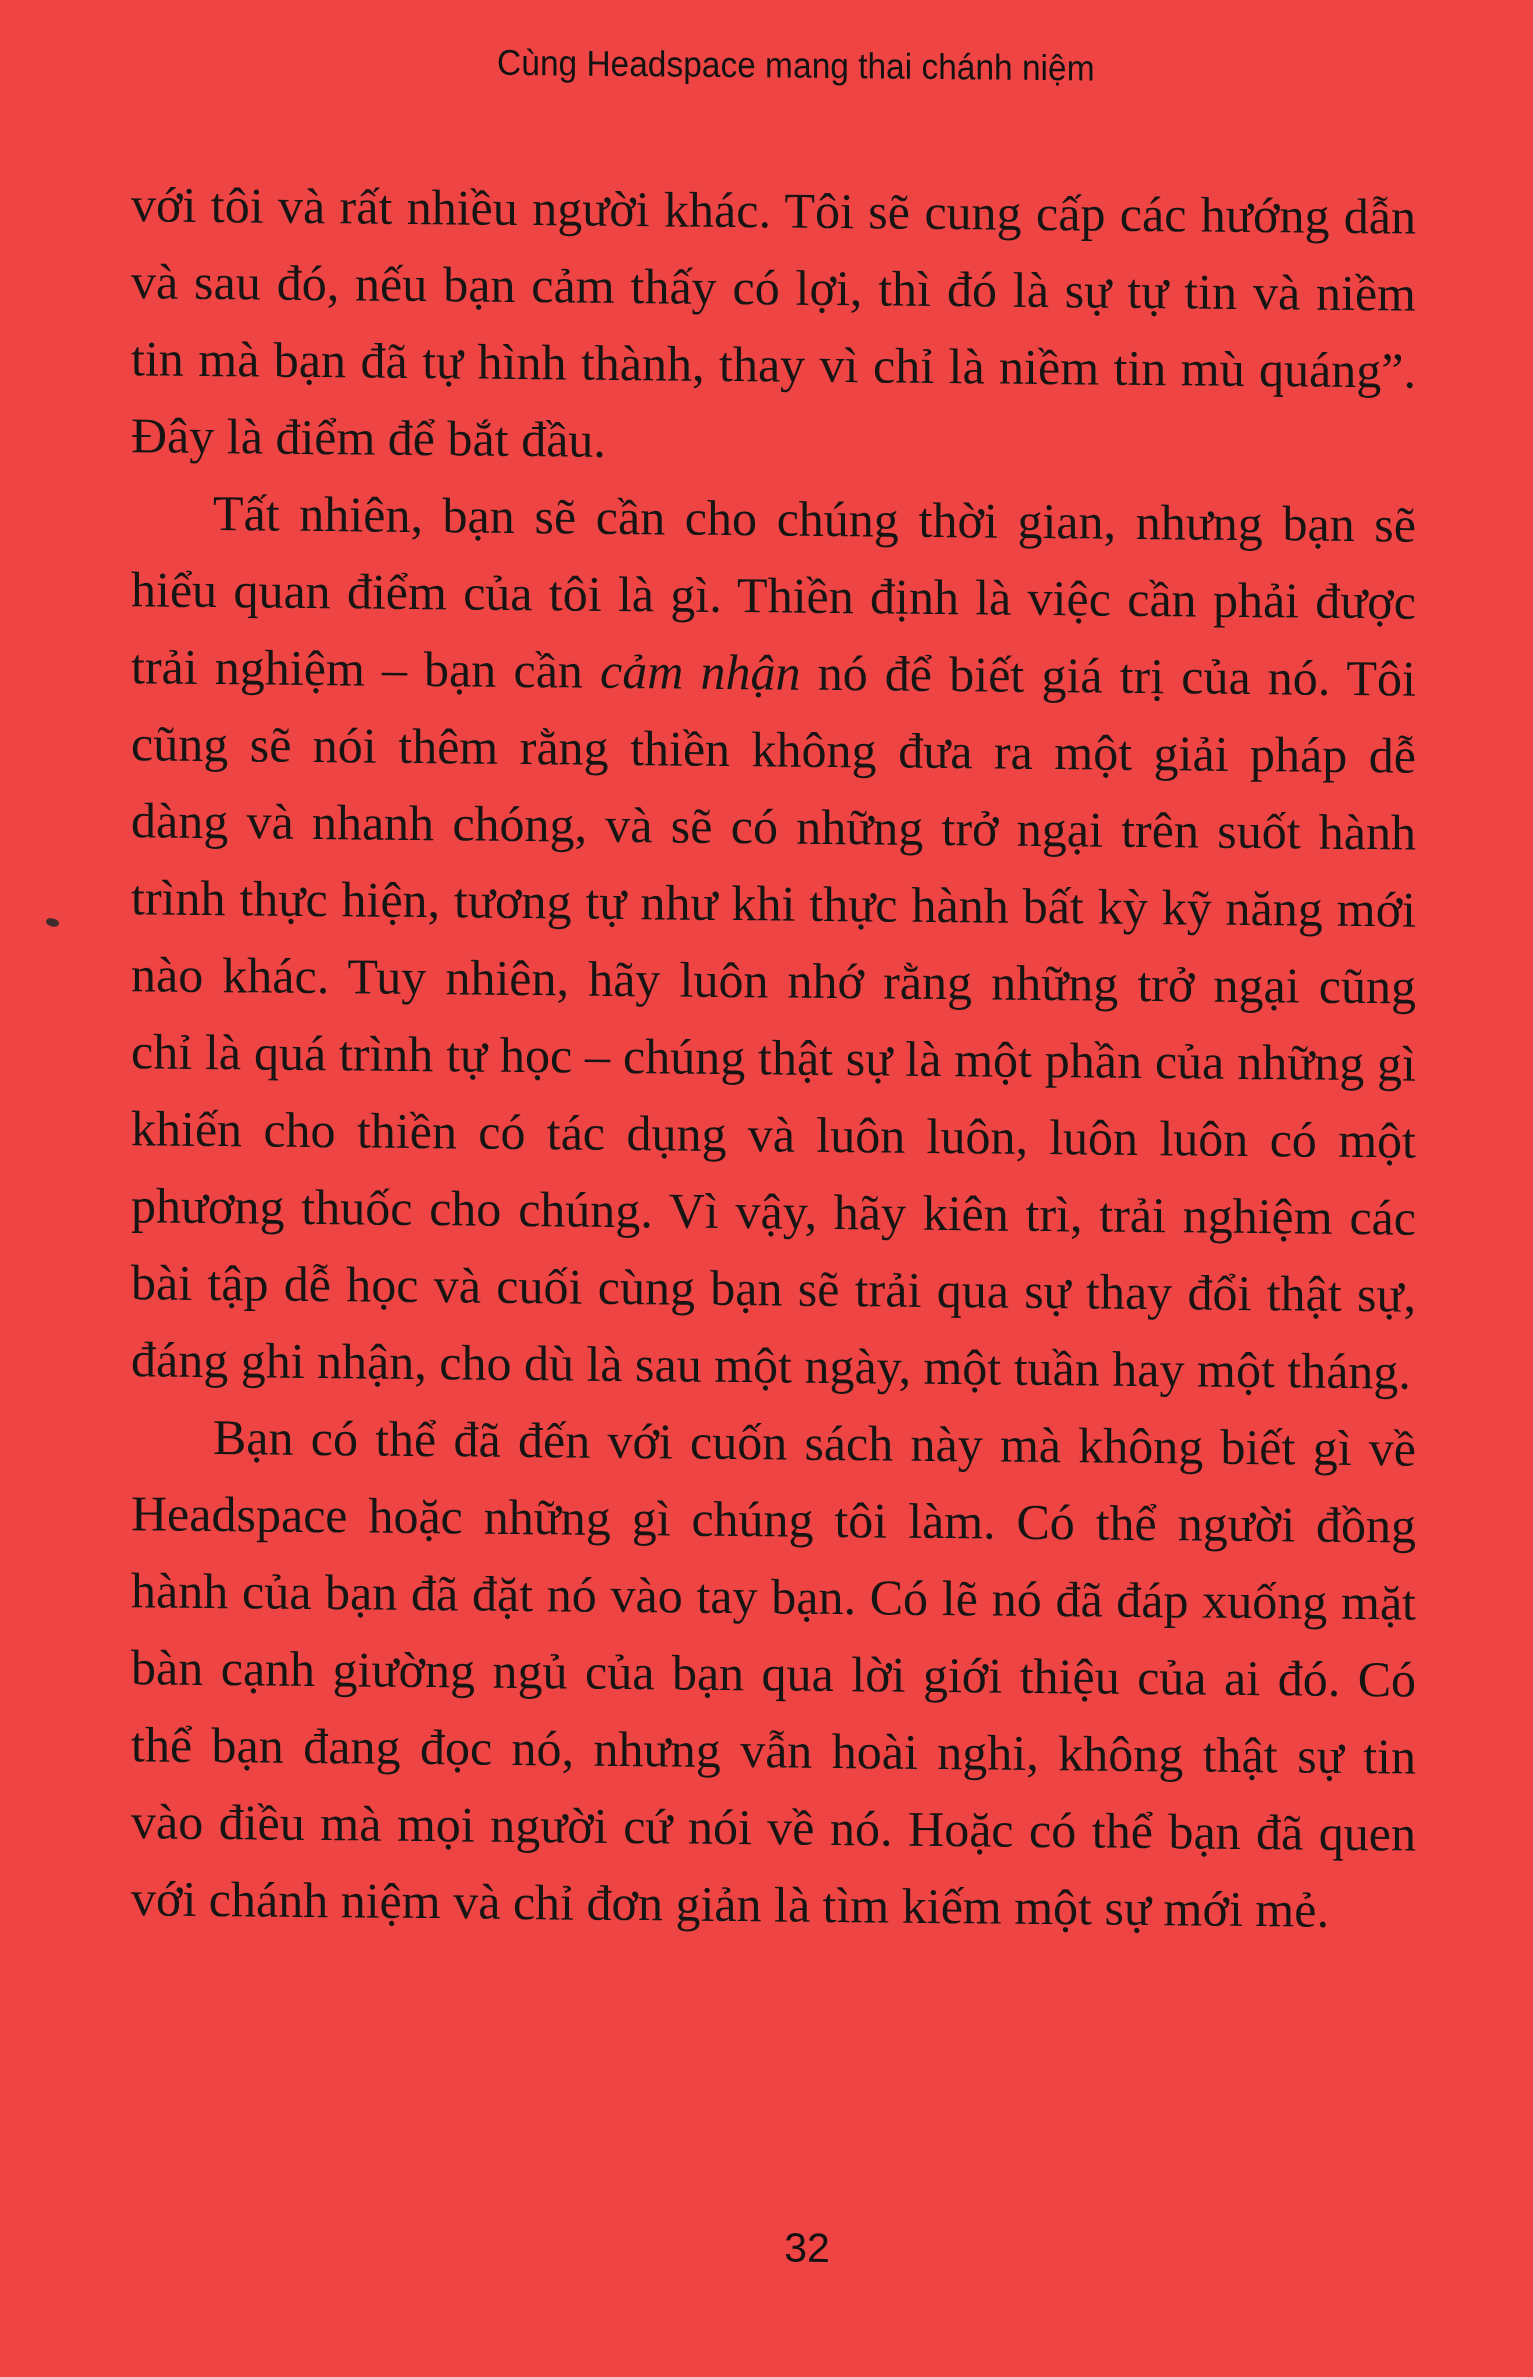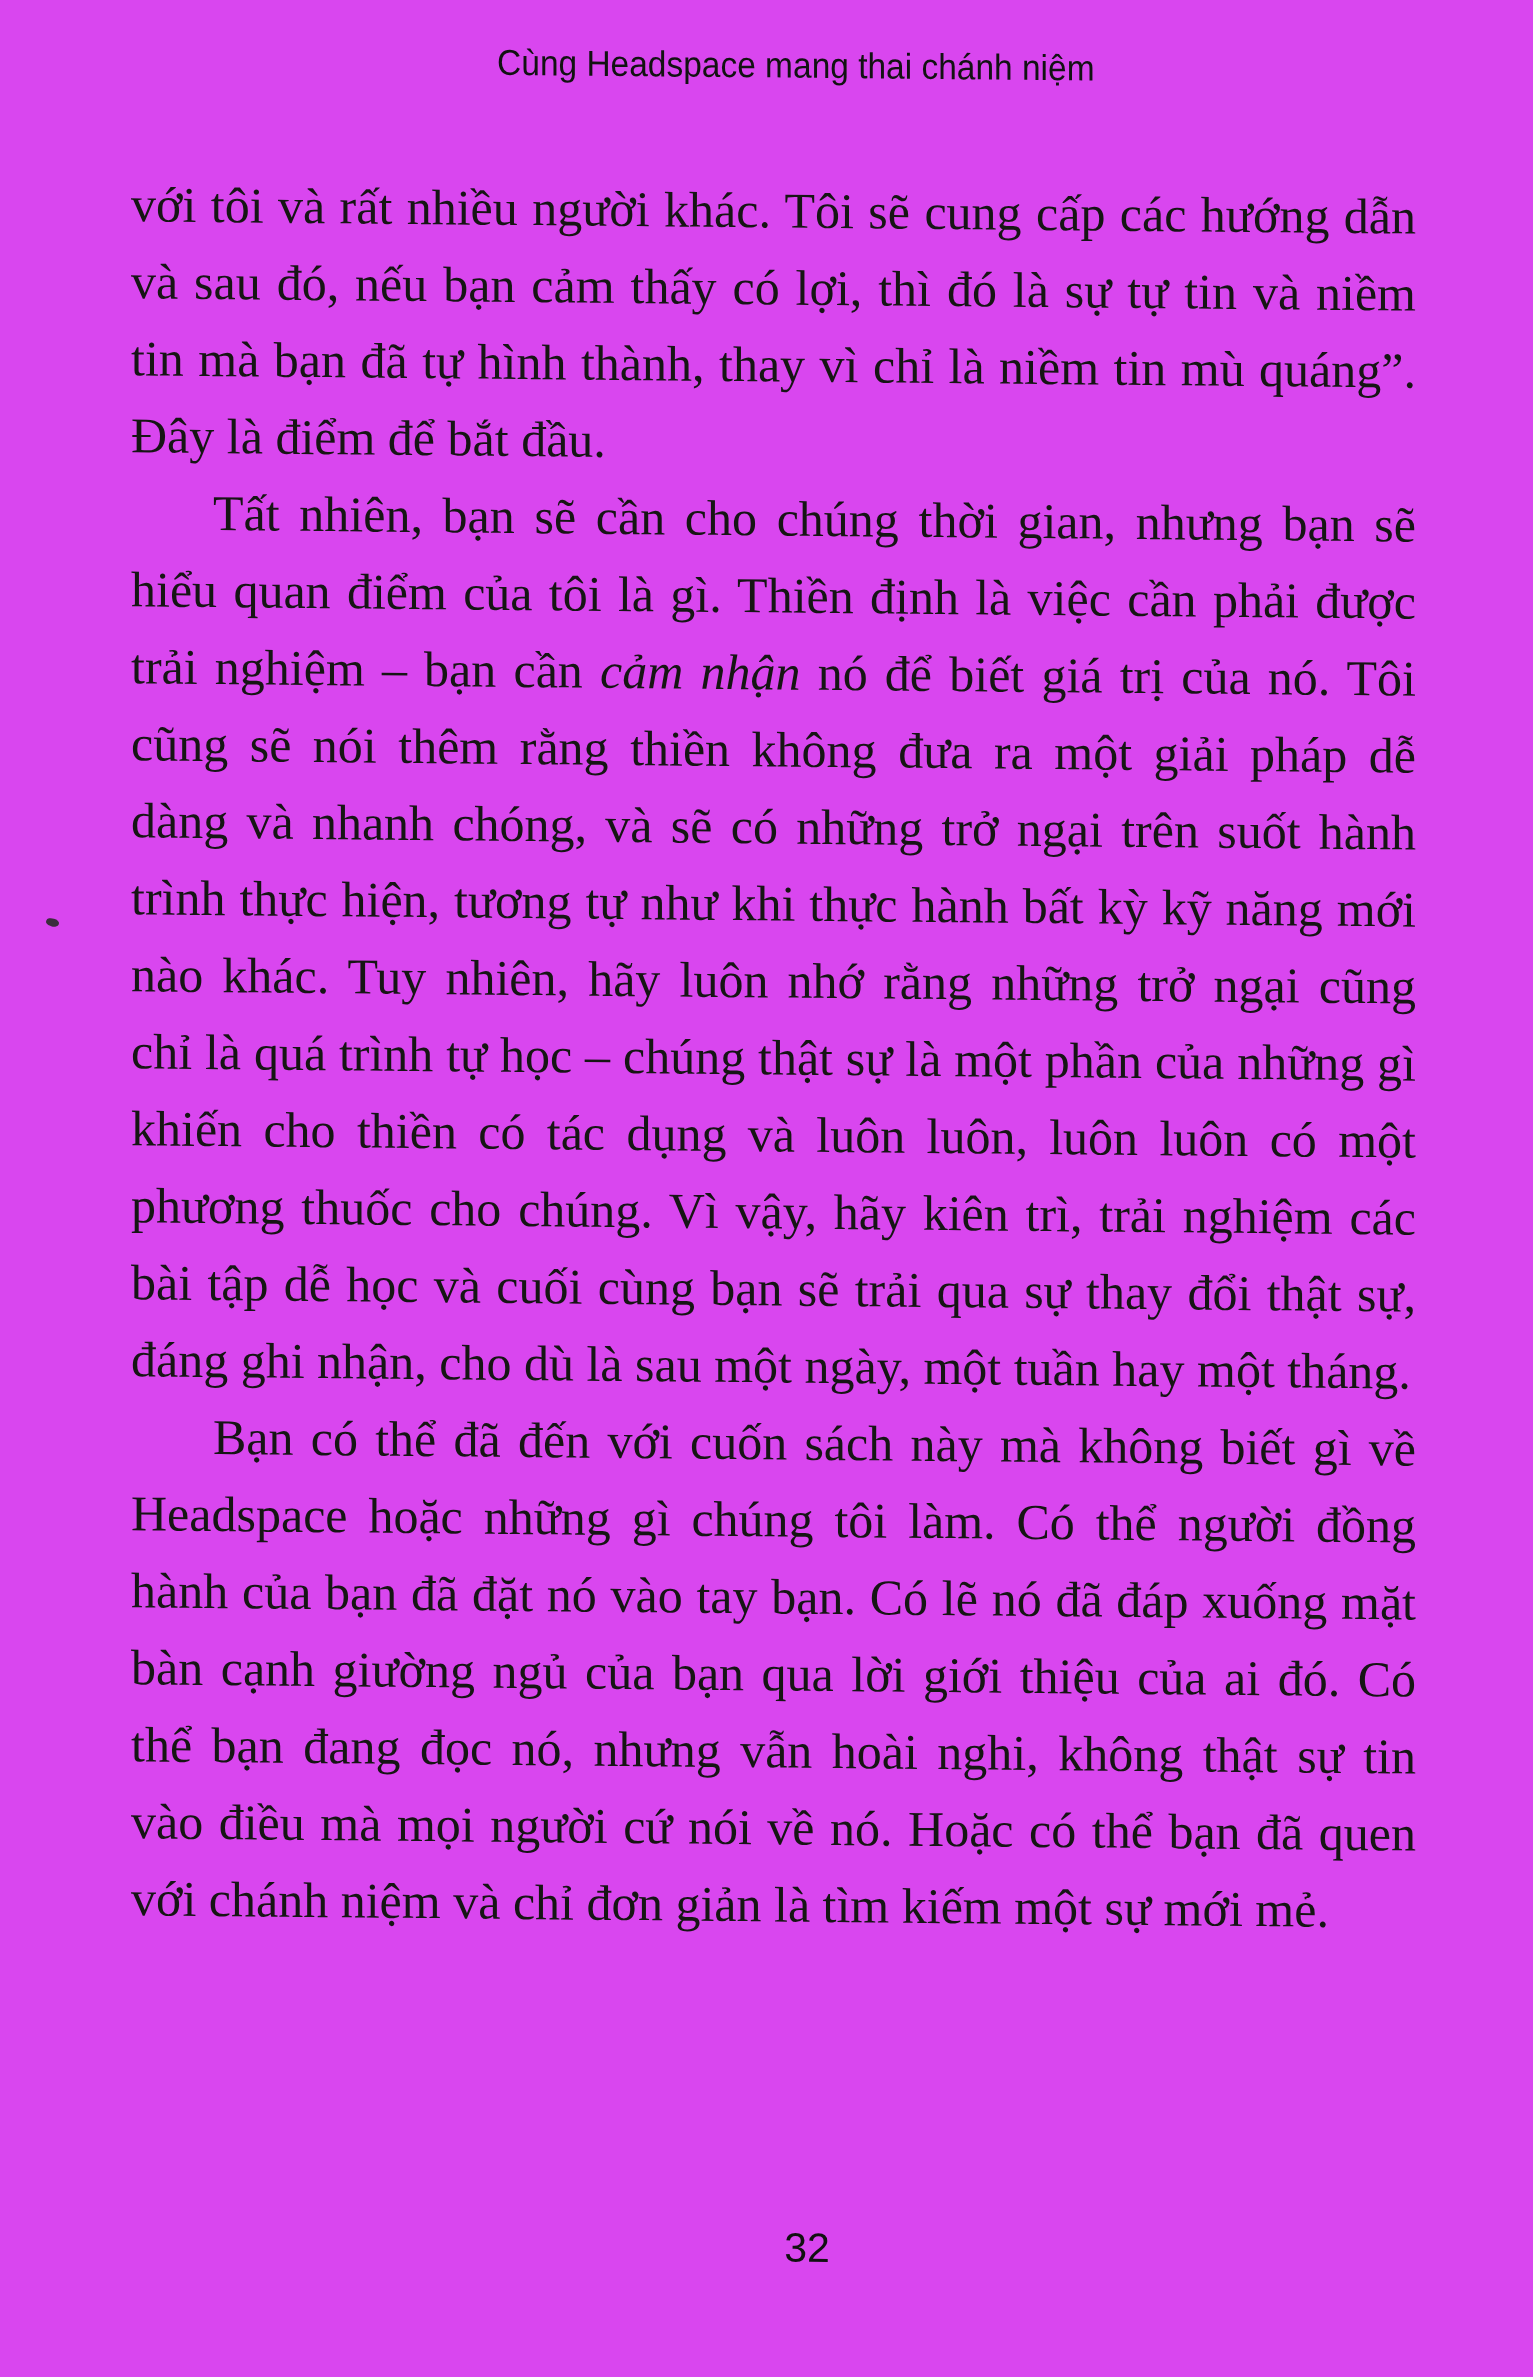--- a/index.html
+++ b/index.html
@@ -4,21 +4,21 @@
 <style>
   html, body {
     margin: 0;
     padding: 0;
     background: #ffffff;
   }
   .page {
     position: relative;
     width: 1534px;
     height: 2377px;
-    background: #d946ef;
+    background: #ef4444;
     overflow: hidden;
     color: #151413;
   }
   
   .page-inner {
     position: absolute;
     inset: 0;
     transform: skewY(0.55deg);
     transform-origin: 0 0;
   }

